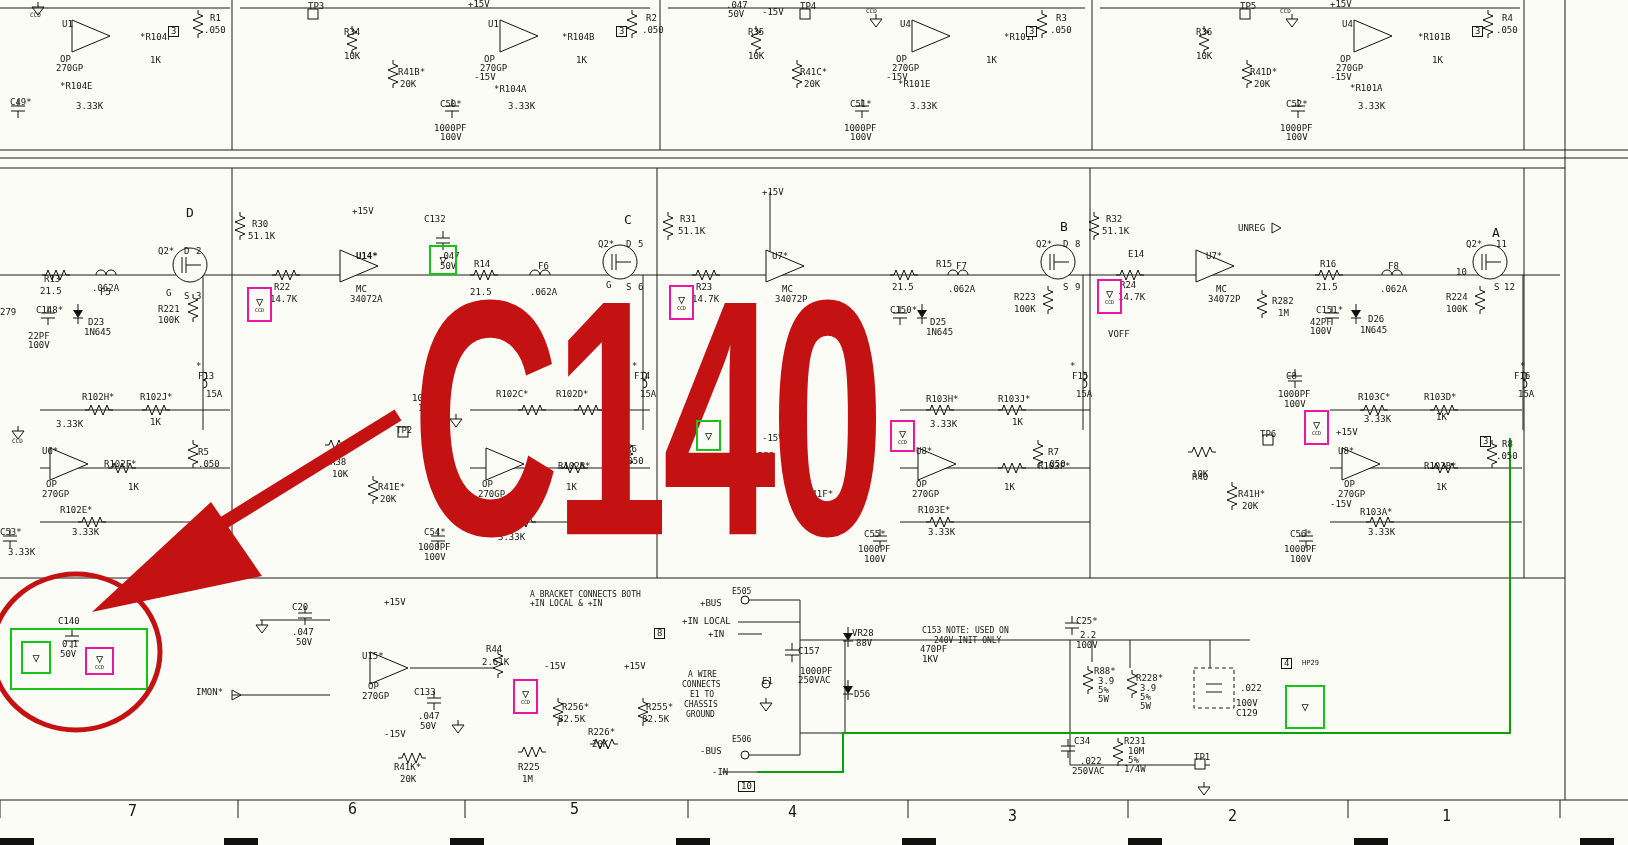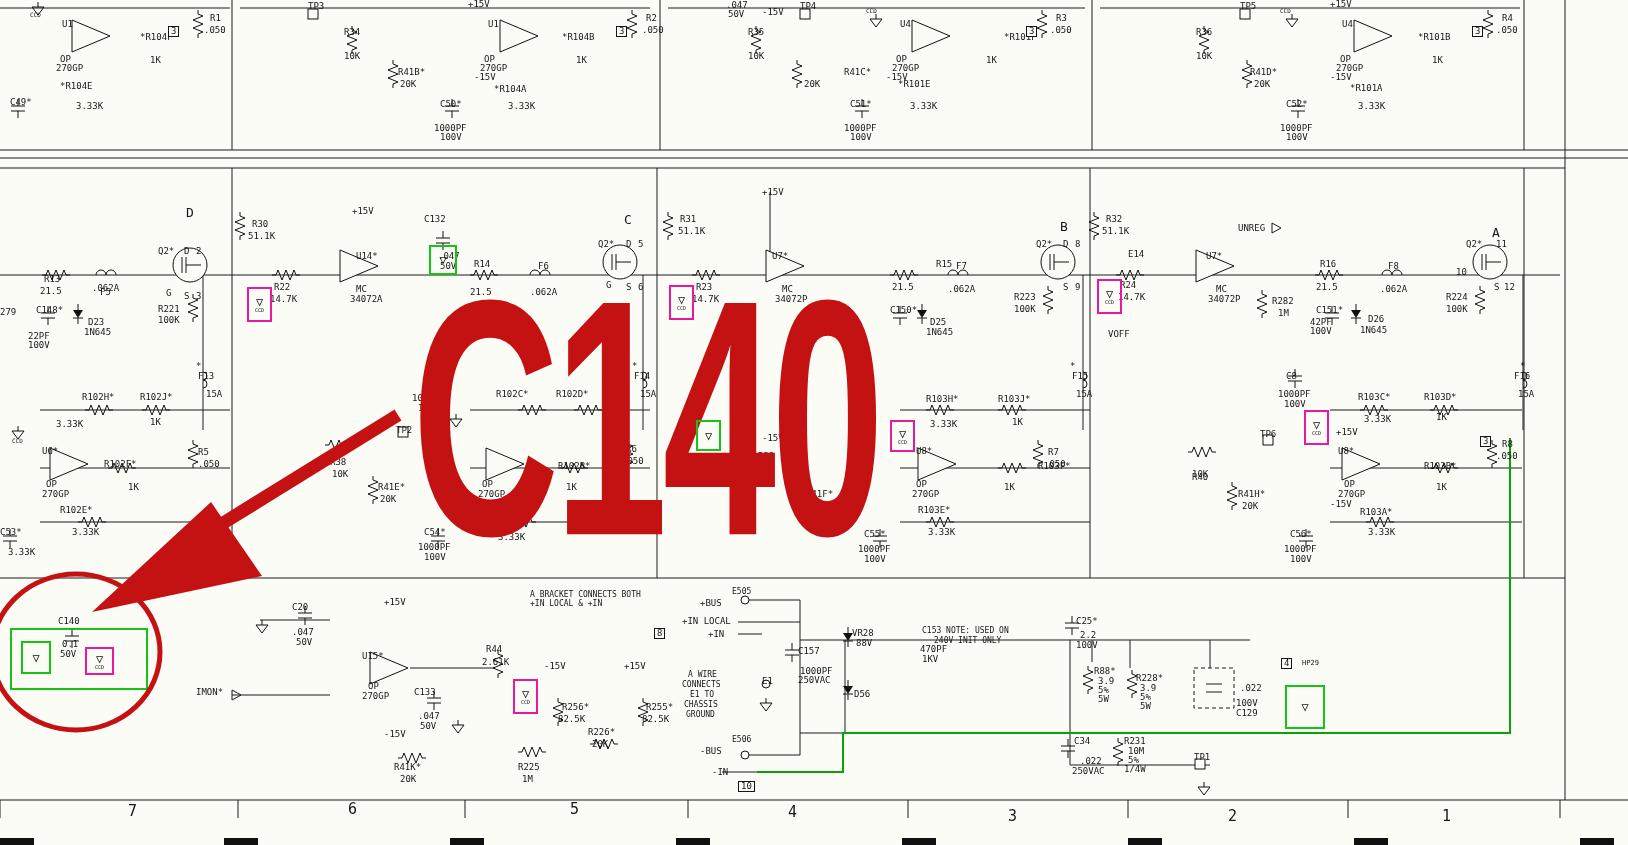--- a/index.html
+++ b/index.html
@@ -274,21 +274,21 @@
       <div class="lbl" style="left: 646px; top: 14px;">R2</div>
       <div class="lbl" style="left: 642px; top: 26px;">.050</div>
       <div class="lbl boxed" style="left: 616px; top: 26px;">3</div>
       <div class="lbl" style="left: 726px; top: 1px;">.047</div>
       <div class="lbl" style="left: 728px; top: 10px;">50V</div>
       <div class="lbl" style="left: 762px; top: 8px;">-15V</div>
       <div class="lbl" style="left: 800px; top: 2px;">TP4</div>
       <div class="lbl" style="left: 866px; top: 8px; font-size: 6px;">CCD</div>
       <div class="lbl" style="left: 748px; top: 28px;">R35</div>
       <div class="lbl" style="left: 748px; top: 52px;">10K</div>
-      <div class="lbl" style="left: 800px; top: 68px; margin-left: 44px;">R41C*</div>
+      <div class="lbl" style="left: 800px; top: 68px;">R41C*</div>
       <div class="lbl" style="left: 804px; top: 80px;">20K</div>
       <div class="lbl" style="left: 900px; top: 20px;">U4</div>
       <div class="lbl" style="left: 896px; top: 55px;">OP</div>
       <div class="lbl" style="left: 892px; top: 64px;">270GP</div>
       <div class="lbl" style="left: 886px; top: 73px;">-15V</div>
       <div class="lbl" style="left: 972px; top: 33px; margin-left: 32px;">*R101F</div>
       <div class="lbl" style="left: 986px; top: 56px;">1K</div>
       <div class="lbl" style="left: 898px; top: 80px;">*R101E</div>
       <div class="lbl" style="left: 910px; top: 102px;">3.33K</div>
       <div class="lbl" style="left: 850px; top: 100px;">C51*</div>
@@ -335,21 +335,21 @@
       <div class="lbl" style="left: 88px; top: 318px;">D23</div>
       <div class="lbl" style="left: 84px; top: 328px;">1N645</div>
       <div class="lbl" style="left: 158px; top: 305px;">R221</div>
       <div class="lbl" style="left: 158px; top: 316px;">100K</div>
       <div class="lbl" style="left: 0px; top: 308px;">279</div>
       <div class="lbl" style="left: 252px; top: 220px;">R30</div>
       <div class="lbl" style="left: 248px; top: 232px;">51.1K</div>
       <div class="lbl" style="left: 274px; top: 283px;">R22</div>
       <div class="lbl" style="left: 270px; top: 295px;">14.7K</div>
       <div class="lbl" style="left: 352px; top: 207px;">+15V</div>
-      <div class="lbl" style="left: 356px; top: 252px;">U14*</div>
+      <div class="lbl" style="left: 356px; top: 252px; font-weight: bold;">U14*</div>
       <div class="lbl" style="left: 356px; top: 285px;">MC</div>
       <div class="lbl" style="left: 350px; top: 295px;">34072A</div>
       <div class="lbl" style="left: 424px; top: 215px;">C132</div>
       <div class="lbl" style="left: 438px; top: 252px;">.047</div>
       <div class="lbl" style="left: 440px; top: 262px;">50V</div>
       <div class="lbl" style="left: 474px; top: 260px;">R14</div>
       <div class="lbl" style="left: 470px; top: 288px;">21.5</div>
       <div class="lbl" style="left: 538px; top: 262px;">F6</div>
       <div class="lbl" style="left: 530px; top: 288px;">.062A</div>
       <div class="lbl" style="left: 512px; top: 313px;">C24</div>

